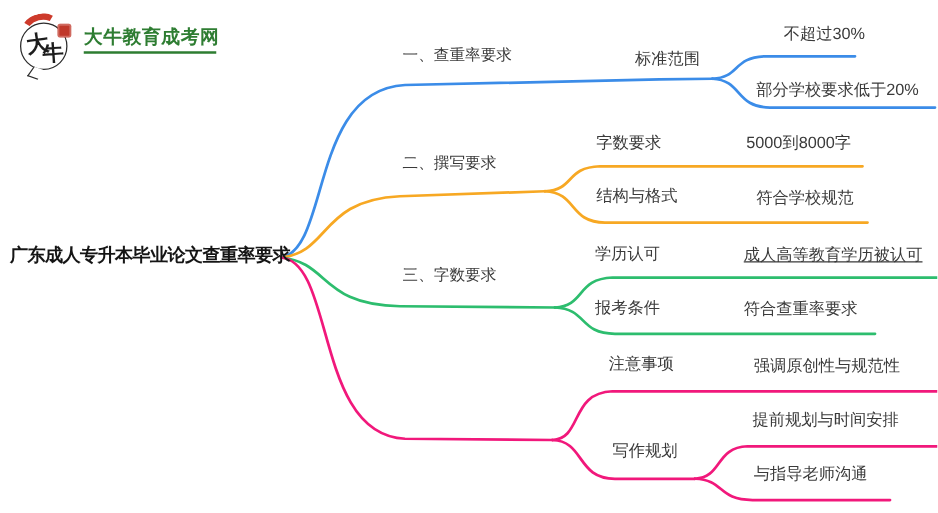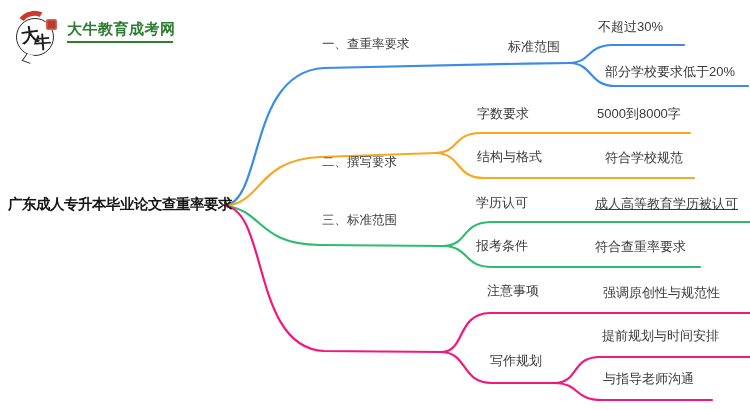--- a/index.html
+++ b/index.html
@@ -2,21 +2,21 @@
 <html><head>
 <meta charset="utf-8">
 <style>
   html,body{margin:0;padding:0;background:#fff;}
   #canvas{
     position:relative;width:750px;height:410px;background:#ffffff;
     font-family:"Liberation Sans","DejaVu Sans",sans-serif;overflow:hidden;
   }
   svg.lines{position:absolute;left:0;top:0;z-index:1;}
   .label{position:absolute;z-index:2;color:#333;white-space:nowrap;line-height:1.2;}
-  .root-label{font-size:14.5px;font-weight:bold;color:#151515;letter-spacing:-0.5px;font-family:Liberation Mono, monospace;}
+  .root-label{font-size:14.5px;font-weight:bold;color:#151515;letter-spacing:-0.5px;}
   .branch-label{font-size:12.5px;color:#3a3a3a;font-family:Liberation Mono, monospace;}
   .node-label{font-size:13px;color:#3a3a3a;}
   
   .logo{position:absolute;left:15px;top:12px;z-index:3;display:flex;align-items:flex-start;}
   .logo-icon{position:relative;width:46px;height:50px;}
   .bubble{
     position:absolute;left:1px;top:6px;width:38px;height:38px;border-radius:50%;
     background:#fff;border:1.6px solid #2b2b2b;box-sizing:border-box;
   }
   .bubble-tail{
@@ -83,30 +83,30 @@
     <div class="logo-text">
       <span class="logo-title">大牛教育成考网</span>
       <div class="logo-divider"></div>
     </div>
   </div>
 
   <span class="label root-label" style="left:8px;top:197px;">广东成人专升本毕业论文查重率要求</span>
 
   <span class="label branch-label" style="left:322px;top:38px;">一、查重率要求</span>
   <span class="label node-label" style="left:508px;top:39px;">标准范围</span>
-  <span class="label node-label" style="left:598px;top:19px;text-align:right;">不超过30%</span>
+  <span class="label node-label" style="left:627px;top:19px;text-align:right;">不超过30%</span>
   <span class="label node-label" style="left:605px;top:64px;">部分学校要求低于20%</span>
 
-  <span class="label branch-label" style="left:322px;top:124px;margin-top:32px;">二、撰写要求</span>
+  <span class="label branch-label" style="left:322px;top:124px;">二、撰写要求</span>
   <span class="label node-label" style="left:477px;top:106px;">字数要求</span>
   <span class="label node-label" style="left:597px;top:106px;">5000到8000字</span>
   <span class="label node-label" style="left:477px;top:149px;">结构与格式</span>
   <span class="label node-label" style="left:605px;top:150px;">符合学校规范</span>
 
-  <span class="label branch-label" style="left:322px;top:214px;">三、标准范围</span>
+  <span class="label branch-label" style="left:322px;top:214px;">三、字数要求</span>
   <span class="label node-label" style="left:476px;top:195px;">学历认可</span>
   <span class="label node-label" style="left:595px;top:196px;text-decoration:underline;">成人高等教育学历被认可</span>
   <span class="label node-label" style="left:476px;top:238px;">报考条件</span>
   <span class="label node-label" style="left:595px;top:239px;">符合查重率要求</span>
 
   <span class="label node-label" style="left:487px;top:283px;text-align:right;">注意事项</span>
   <span class="label node-label" style="left:603px;top:285px;">强调原创性与规范性</span>
   <span class="label node-label" style="left:490px;top:353px;">写作规划</span>
   <span class="label node-label" style="left:602px;top:328px;">提前规划与时间安排</span>
   <span class="label node-label" style="left:603px;top:371px;">与指导老师沟通</span>

